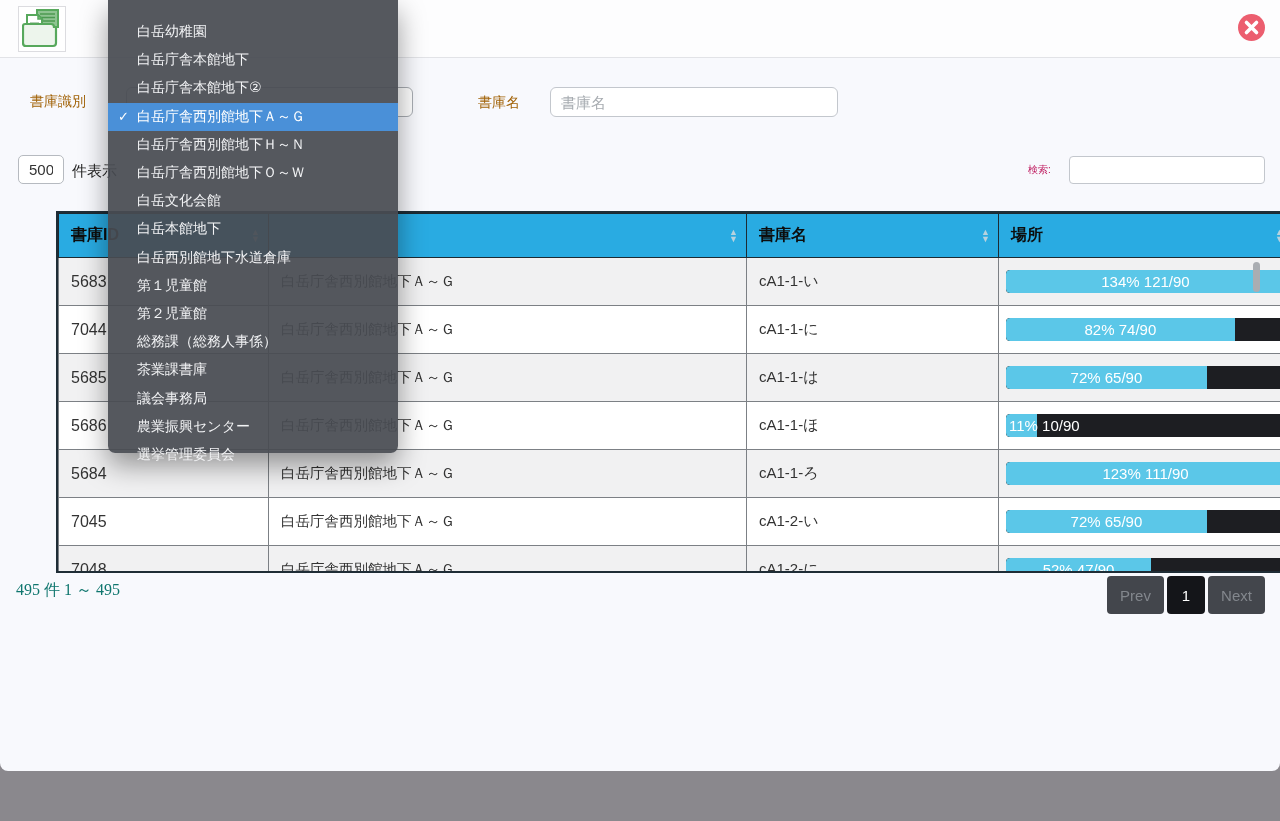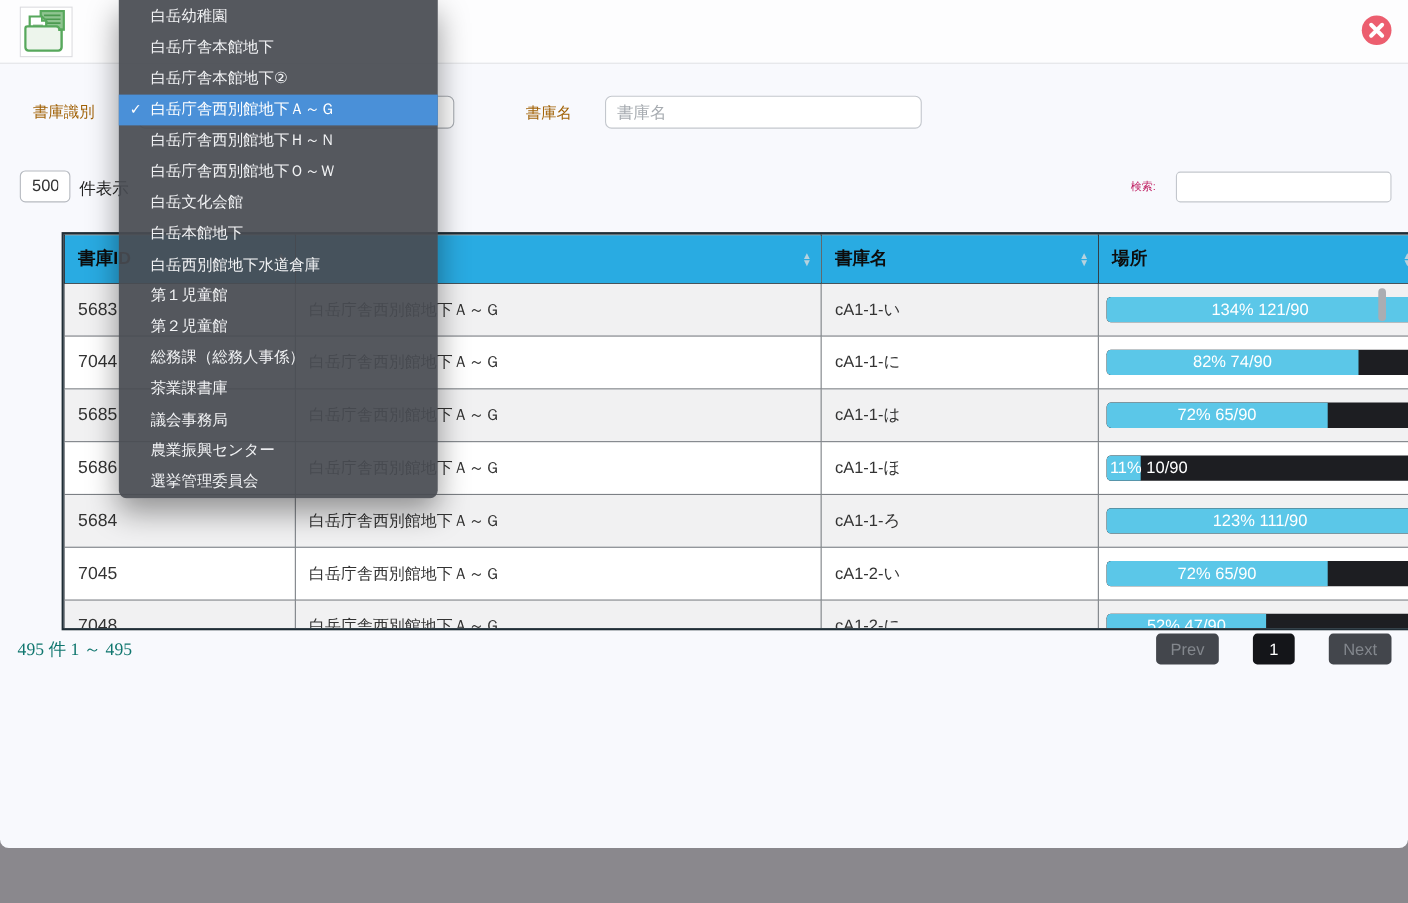--- a/index.html
+++ b/index.html
@@ -31,24 +31,24 @@
   td.bar-cell{padding:12px 7px;}
   .sort{position:absolute;right:8px;top:50%;transform:translateY(-50%);display:flex;flex-direction:column;align-items:center;color:#b7d2de;font-size:9px;line-height:7px;}
   .bar{position:relative;width:100%;height:23px;background:var(--bar-dark);border-radius:4px;overflow:hidden;}
   .bar .fill{position:absolute;left:0;top:0;bottom:0;background:var(--bar-blue);border-radius:4px 0 0 4px;}
   .bar .fill.full{border-radius:4px;}
   .bar .blabel{position:absolute;top:0;height:23px;line-height:23px;color:#fff;font-size:15px;white-space:nowrap;text-align:center;}
   .bar .blabel.left{text-align:left;padding-left:3px;}
   .scroll-thumb{position:absolute;left:1253px;top:262px;width:7px;height:30px;background:#aaadb2;border-radius:3.5px;}
   .summary{position:absolute;left:16px;top:580px;font-size:16px;color:#0f766e;font-family:Liberation Serif, serif;}
   .pagination{position:absolute;top:576px;right:15px;display:flex;gap:3px;}
-  .pg{height:28px;border:none;border-radius:4px;font-size:15px;cursor:pointer;margin-left:28px;}
+  .pg{height:38px;border:none;border-radius:4px;font-size:15px;cursor:pointer;}
   .pg.side{width:57px;background:#43464c;color:#83878d;}
   .pg.current{width:38px;background:#141519;color:#fff;}
-  .dropdown{position:absolute;left:108px;top:0;width:290px;height:453px;background:rgba(72,75,82,0.93);border-radius:0 0 7px 7px;box-shadow:0 12px 28px rgba(0,0,0,0.4);z-index:50;padding-top:1px;}
+  .dropdown{position:absolute;left:108px;top:0;width:290px;height:453px;background:rgba(72,75,82,0.93);border-radius:0 0 7px 7px;box-shadow:0 12px 28px rgba(0,0,0,0.4);z-index:50;padding-top:18px;}
   .dd-item{position:relative;height:28.2px;display:flex;align-items:center;padding-left:29px;color:#f2f3f5;font-size:14px;cursor:pointer;white-space:nowrap;}
   .dd-item.selected{background:var(--sel-blue);color:#fff;}
   .dd-item .chk{position:absolute;left:10px;font-size:13px;color:#fff;}
 </style>
 </head>
 <body>
 
 <div class="modal">
   <div class="topbar">
     <div class="app-icon">

